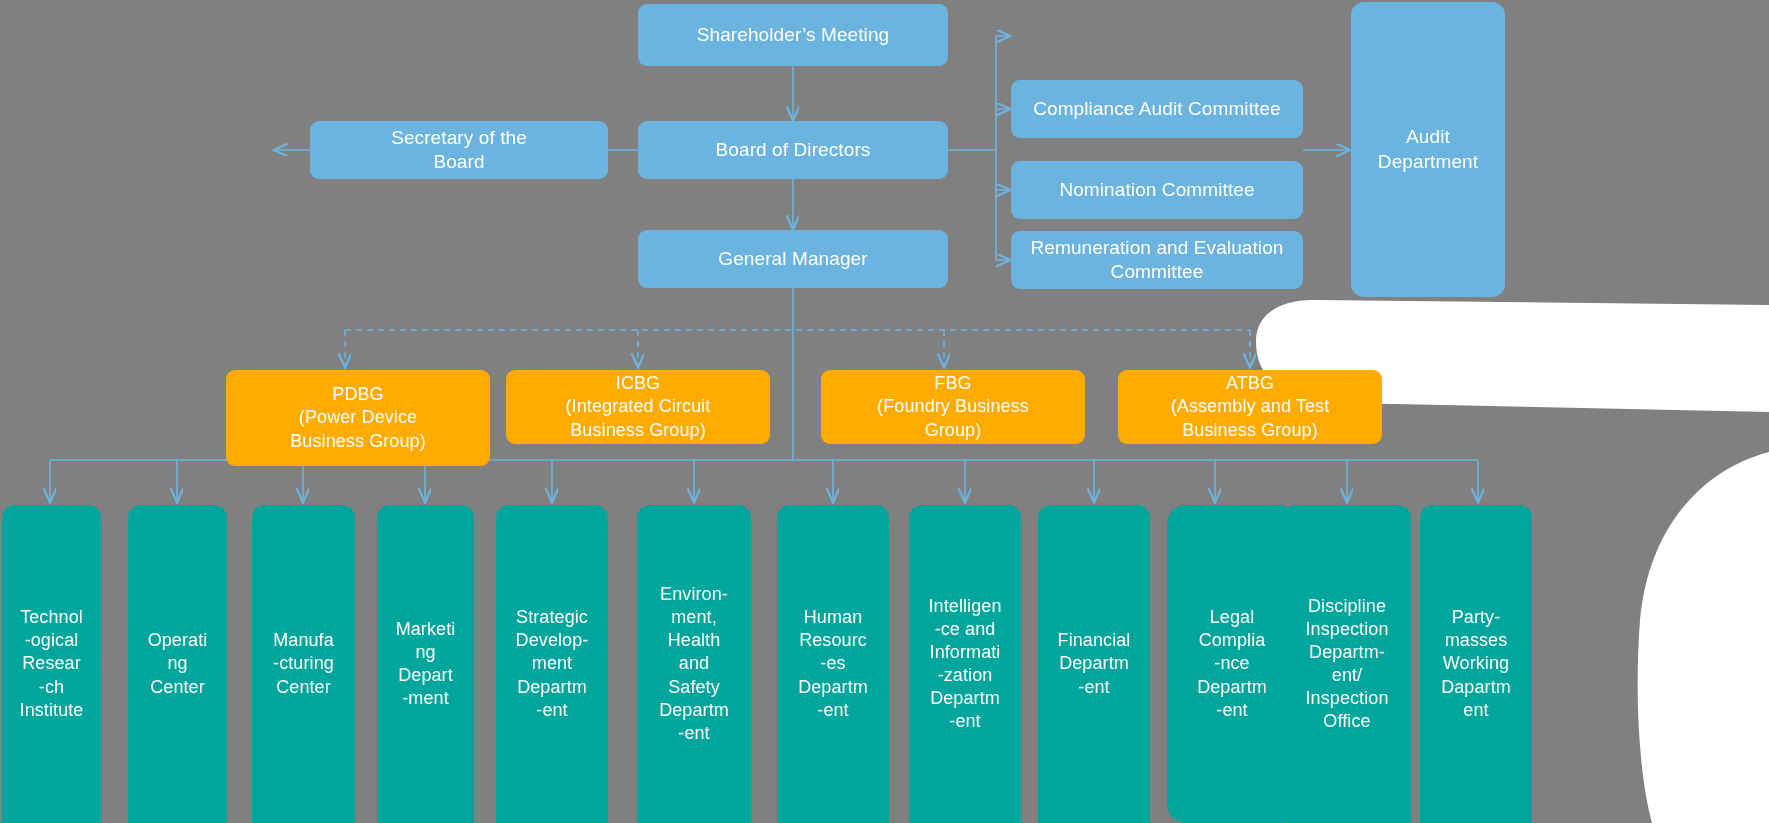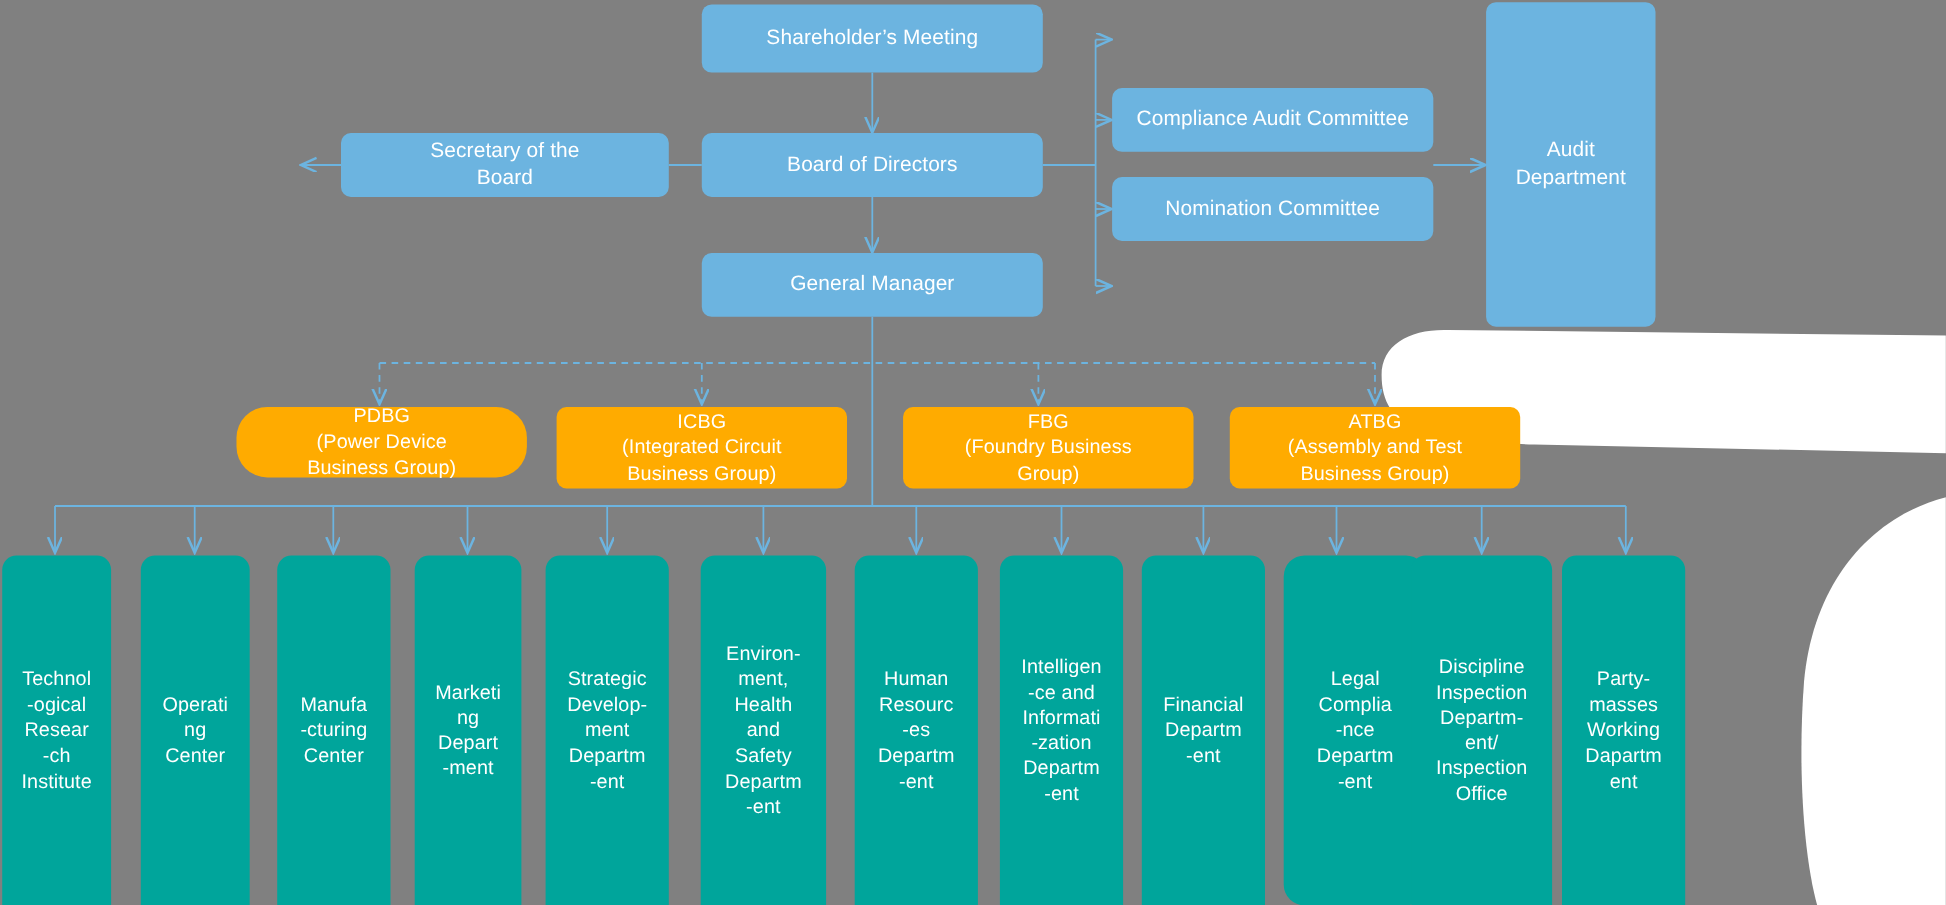--- a/index.html
+++ b/index.html
@@ -28,23 +28,23 @@
 
   .n-office      {left:155px;  top:2px;   width:117px; height:295px; font-size:19px;}
   .n-secretary   {left:310px;  top:121px; width:298px; height:58px;  font-size:19px;}
   .n-shareholder {left:638px;  top:4px;   width:310px; height:62px;  font-size:19px;}
   .n-board       {left:638px;  top:121px; width:310px; height:58px;  font-size:19px;}
   .n-gm          {left:638px;  top:230px; width:310px; height:58px;  font-size:19px;}
   .n-strategic   {left:1011px; top:6px;   width:292px; height:60px;  font-size:19px;}
   .n-compliance  {left:1011px; top:80px;  width:292px; height:58px;  font-size:19px;}
   .n-nomination  {left:1011px; top:161px; width:292px; height:58px;  font-size:19px;}
   .n-remuneration{left:1011px; top:231px; width:292px; height:58px;  font-size:19px;}
-  .n-audit       {left:1351px; top:2px;   width:154px; height:295px; font-size:19px;}
-
-  .n-pdbg {left:215px;  top:370px; width:264px; height:64px; font-size:18px;border-radius:28px;}
+  .n-audit       {left:1351px; top:2px;   width:154px; height:295px; font-size:19px;border-radius:13px;}
+
+  .n-pdbg {left:226px;  top:370px; width:264px; height:96px; font-size:18px;}
   .n-icbg {left:506px;  top:370px; width:264px; height:74px; font-size:18px;}
   .n-fbg  {left:821px;  top:370px; width:264px; height:74px; font-size:18px;}
   .n-atbg {left:1118px; top:370px; width:264px; height:74px; font-size:18px;}
 
   .dept{top:505px;height:318px;font-size:18px;border-radius:13px 13px 0 0;align-items:center;}
   .d0  {left:2px;    width:99px;}
   .d1  {left:128px;  width:99px;}
   .d2  {left:252px;  width:103px;}
   .d3  {left:377px;  width:97px;}
   .d4  {left:496px;  width:112px;}
@@ -123,20 +123,22 @@
   <div class="node blue n-secretary">Secretary of the
 Board</div>
   <div class="node blue n-board">Board of Directors</div>
   <div class="node blue n-shareholder">Shareholder’s  Meeting</div>
   <div class="node blue n-gm">General  Manager</div>
   <div class="node blue n-audit">Audit
 Department</div>
 
   <div class="node blue n-compliance">Compliance Audit Committee</div>
   <div class="node blue n-nomination">Nomination Committee</div>
+  <div class="node blue n-remuneration">Remuneration and Evaluation
+Committee</div>
 
   <div class="node orange n-pdbg">PDBG
 (Power Device
 Business Group)</div>
   <div class="node orange n-icbg">ICBG
 (Integrated Circuit
 Business Group)</div>
   <div class="node orange n-fbg">FBG
 (Foundry Business
 Group)</div>

